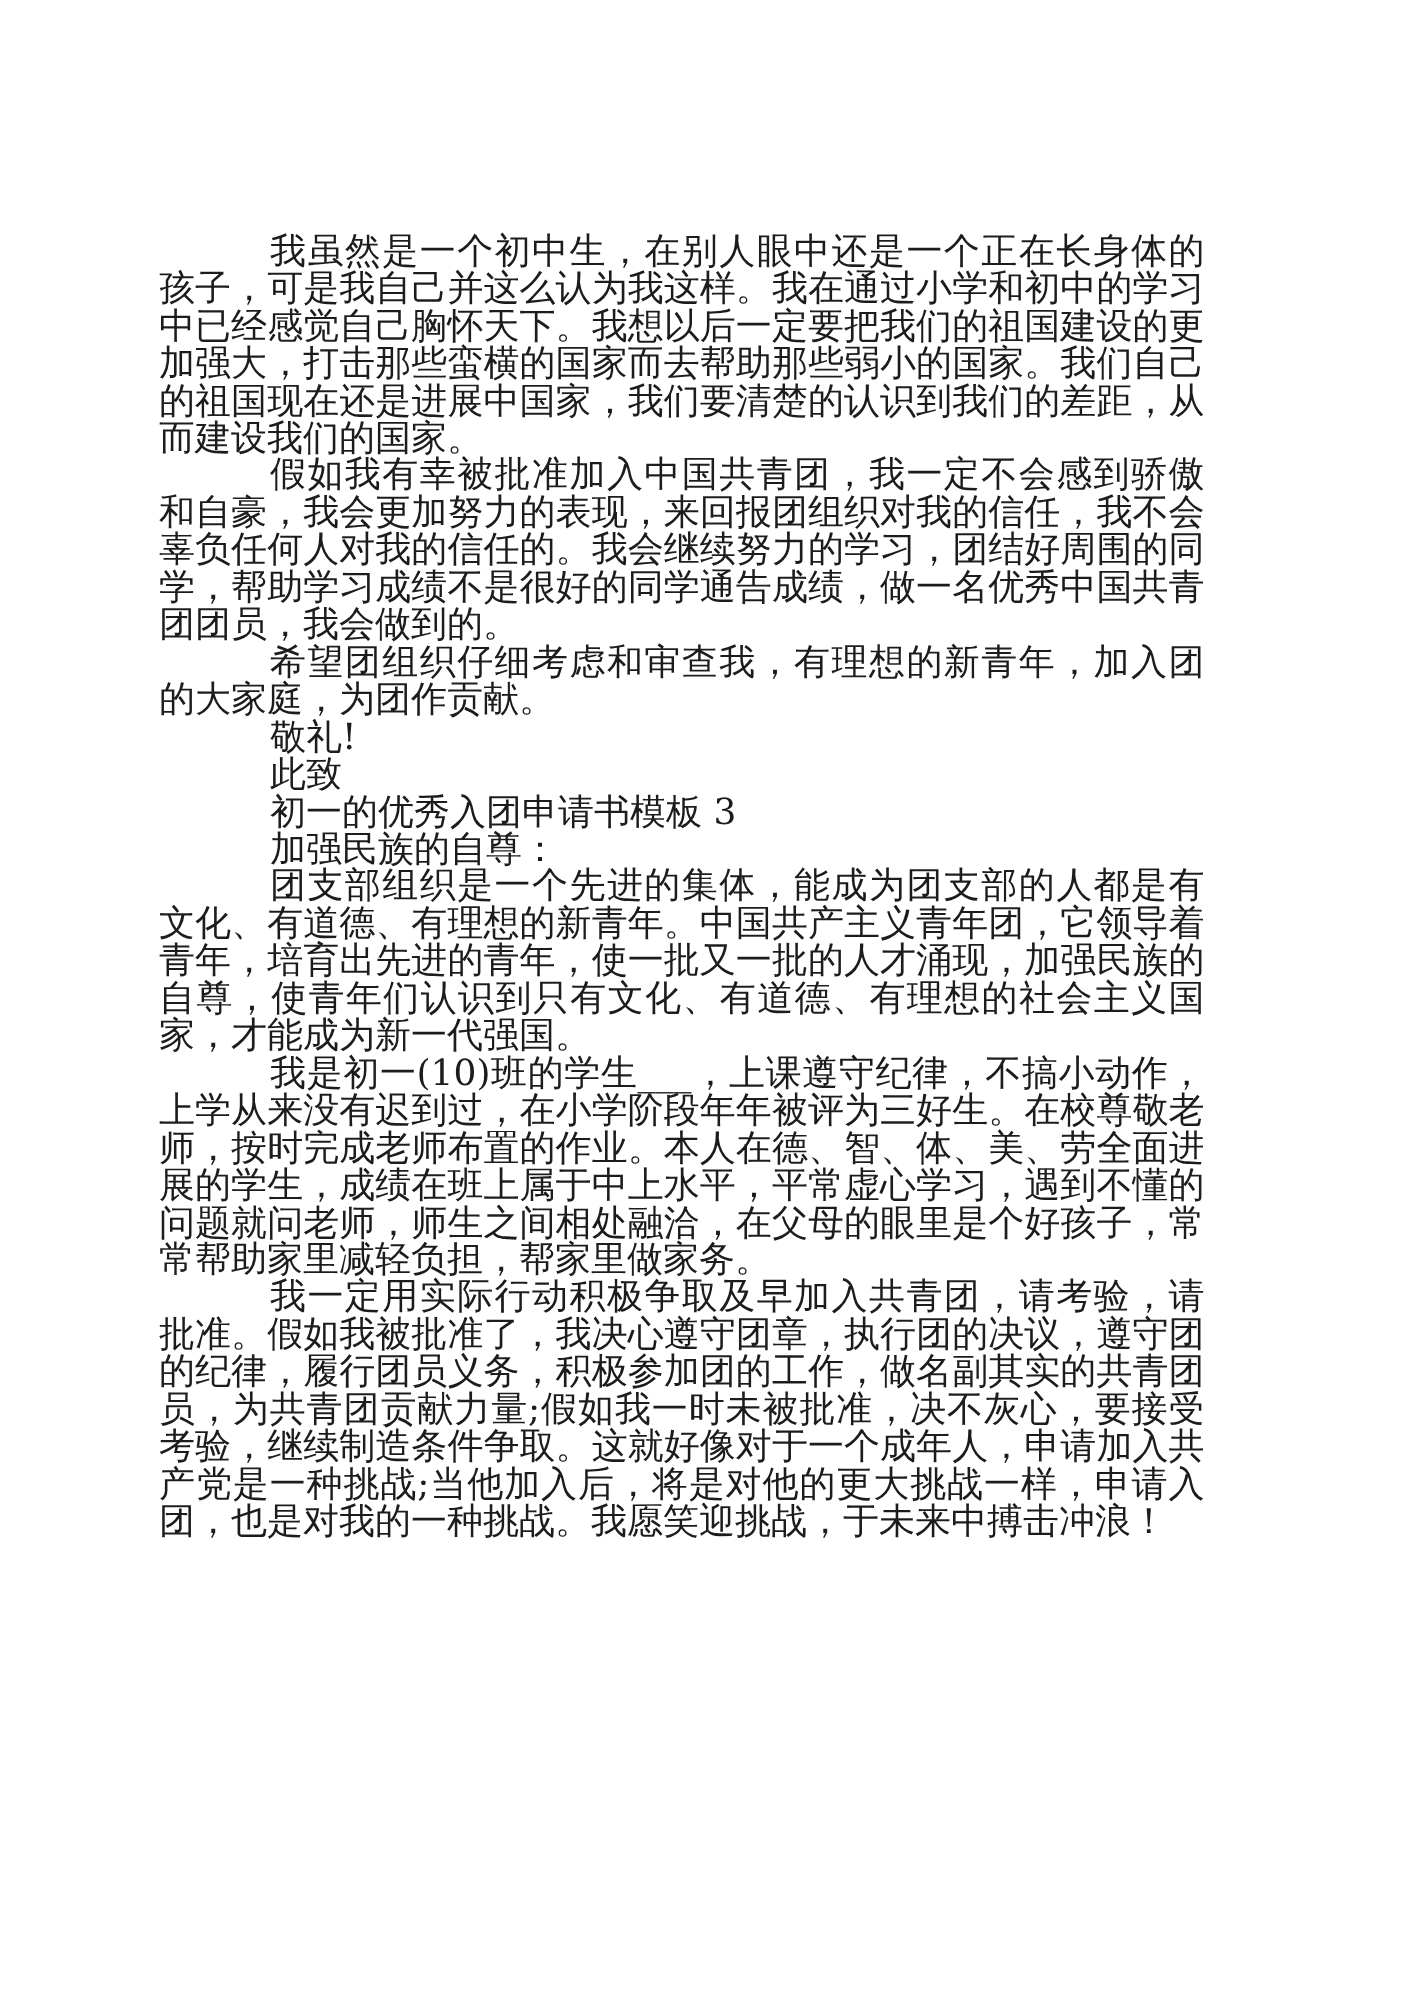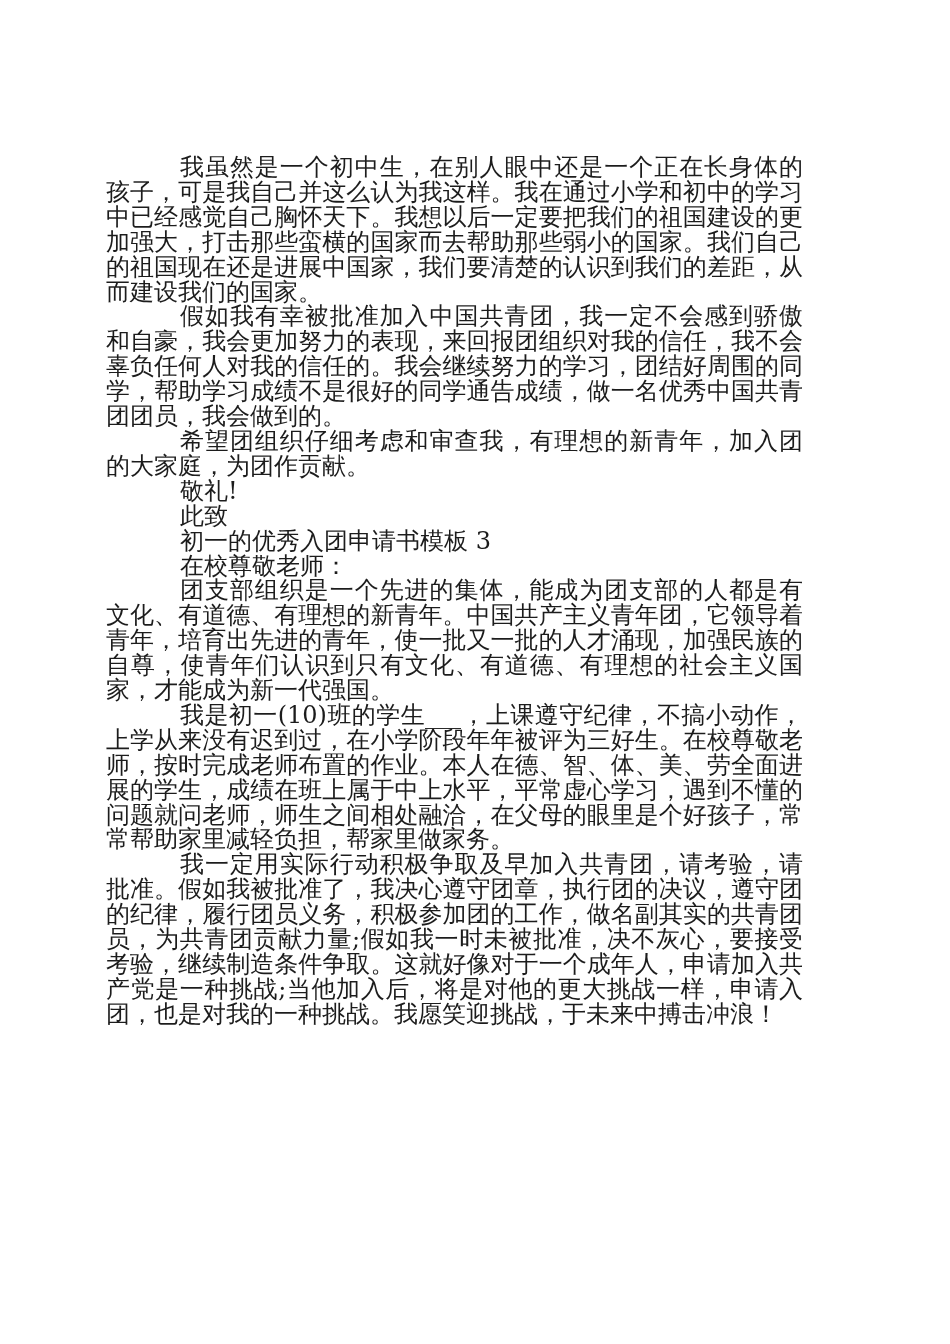--- a/index.html
+++ b/index.html
@@ -46,18 +46,18 @@
 <body>
 
 <div class="page">
   <div class="text-block">
     <p>我虽然是一个初中生，在别人眼中还是一个正在长身体的孩子，可是我自己并这么认为我这样。我在通过小学和初中的学习中已经感觉自己胸怀天下。我想以后一定要把我们的祖国建设的更加强大，打击那些蛮横的国家而去帮助那些弱小的国家。我们自己的祖国现在还是进展中国家，我们要清楚的认识到我们的差距，从而建设我们的国家。</p>
     <p>假如我有幸被批准加入中国共青团，我一定不会感到骄傲和自豪，我会更加努力的表现，来回报团组织对我的信任，我不会辜负任何人对我的信任的。我会继续努力的学习，团结好周围的同学，帮助学习成绩不是很好的同学通告成绩，做一名优秀中国共青团团员，我会做到的。</p>
     <p>希望团组织仔细考虑和审查我，有理想的新青年，加入团的大家庭，为团作贡献。</p>
     <p>敬礼!</p>
     <p>此致</p>
     <p>初一的优秀入团申请书模板 3</p>
-    <p>在校尊敬老师：</p>
+    <p>加强民族的自尊：</p>
     <p>团支部组织是一个先进的集体，能成为团支部的人都是有文化、有道德、有理想的新青年。中国共产主义青年团，它领导着青年，培育出先进的青年，使一批又一批的人才涌现，加强民族的自尊，使青年们认识到只有文化、有道德、有理想的社会主义国家，才能成为新一代强国。</p>
     <p>我是初一(10)班的学生___，上课遵守纪律，不搞小动作，上学从来没有迟到过，在小学阶段年年被评为三好生。在校尊敬老师，按时完成老师布置的作业。本人在德、智、体、美、劳全面进展的学生，成绩在班上属于中上水平，平常虚心学习，遇到不懂的问题就问老师，师生之间相处融洽，在父母的眼里是个好孩子，常常帮助家里减轻负担，帮家里做家务。</p>
     <p>我一定用实际行动积极争取及早加入共青团，请考验，请批准。假如我被批准了，我决心遵守团章，执行团的决议，遵守团的纪律，履行团员义务，积极参加团的工作，做名副其实的共青团员，为共青团贡献力量;假如我一时未被批准，决不灰心，要接受考验，继续制造条件争取。这就好像对于一个成年人，申请加入共产党是一种挑战;当他加入后，将是对他的更大挑战一样，申请入团，也是对我的一种挑战。我愿笑迎挑战，于未来中搏击冲浪！</p>
   </div>
 </div>
 
 </body></html>

